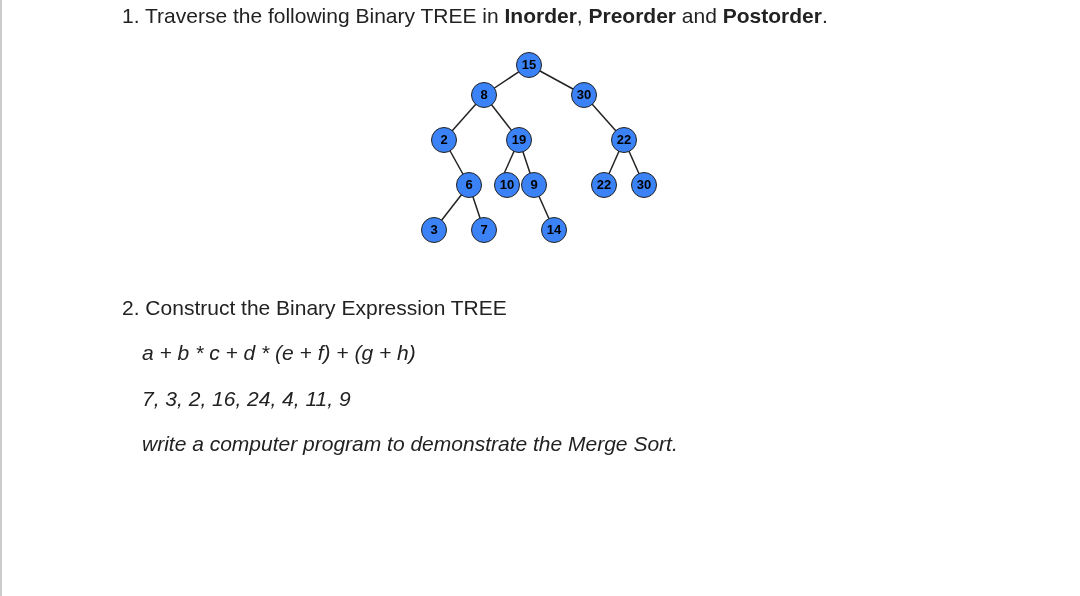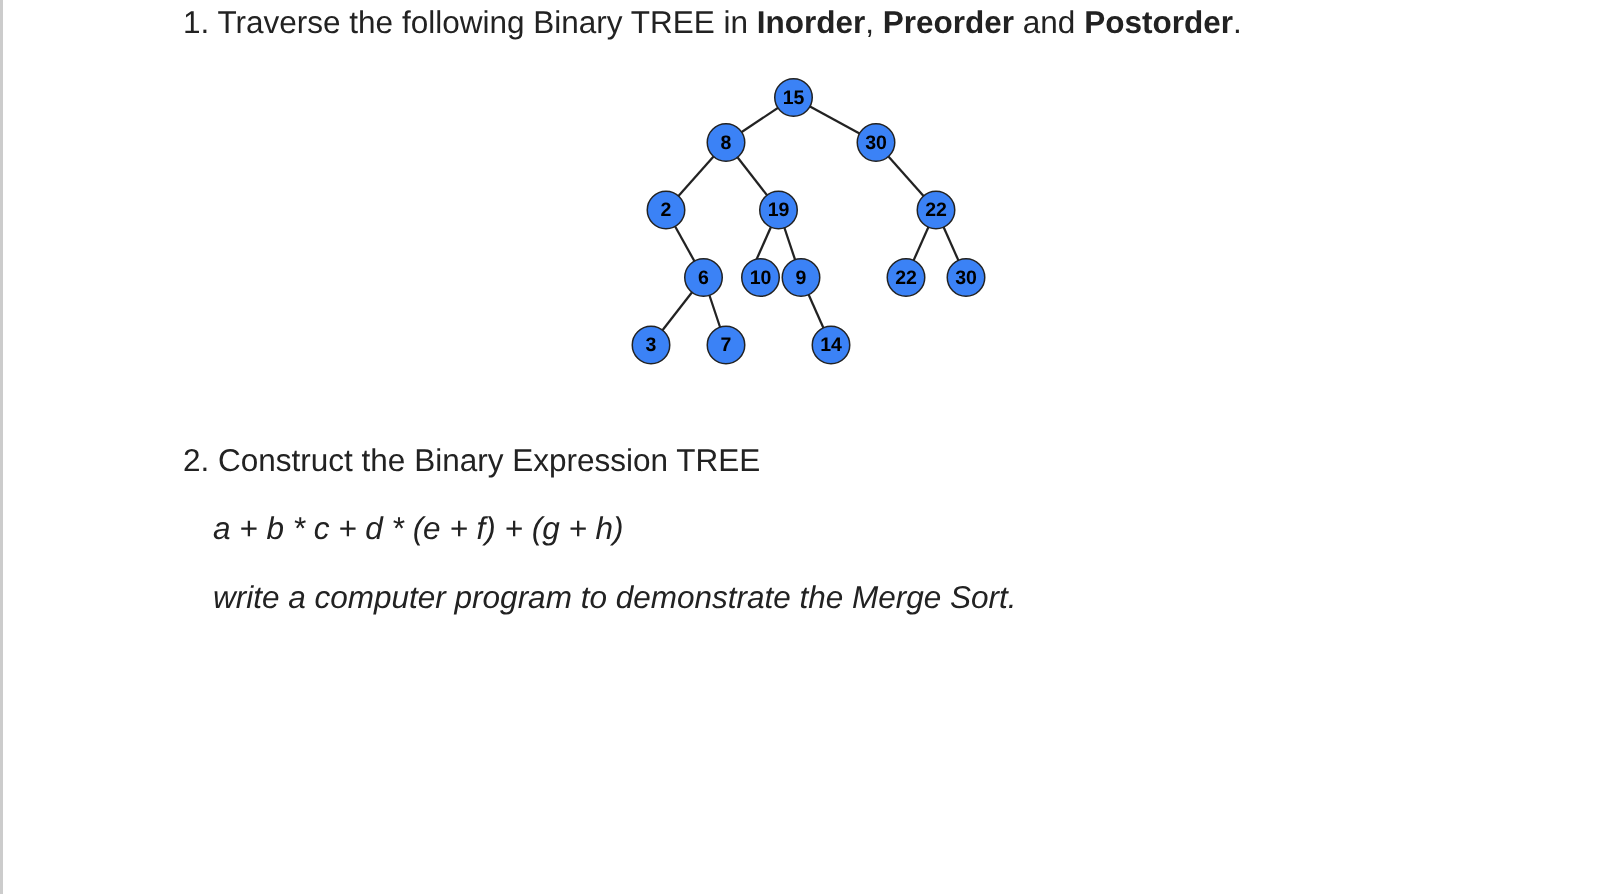--- a/index.html
+++ b/index.html
@@ -111,15 +111,16 @@
     <div class="node" style="left:170px; top:165px">14</div>
   </div>
 
   <div class="question q-rest">
     <span>2.</span>
     <span> </span>
     <span>Construct the Binary Expression TREE</span>
   </div>
   <div class="question indent">a + b * c + d * (e + f) + (g + h)</div>
 
+  <div class="question indent">7, 3, 2, 16, 24, 4, 11, 9</div>
   <div class="question indent">write a computer program to demonstrate the Merge Sort.</div>
 
 </div>
 
 </body></html>

